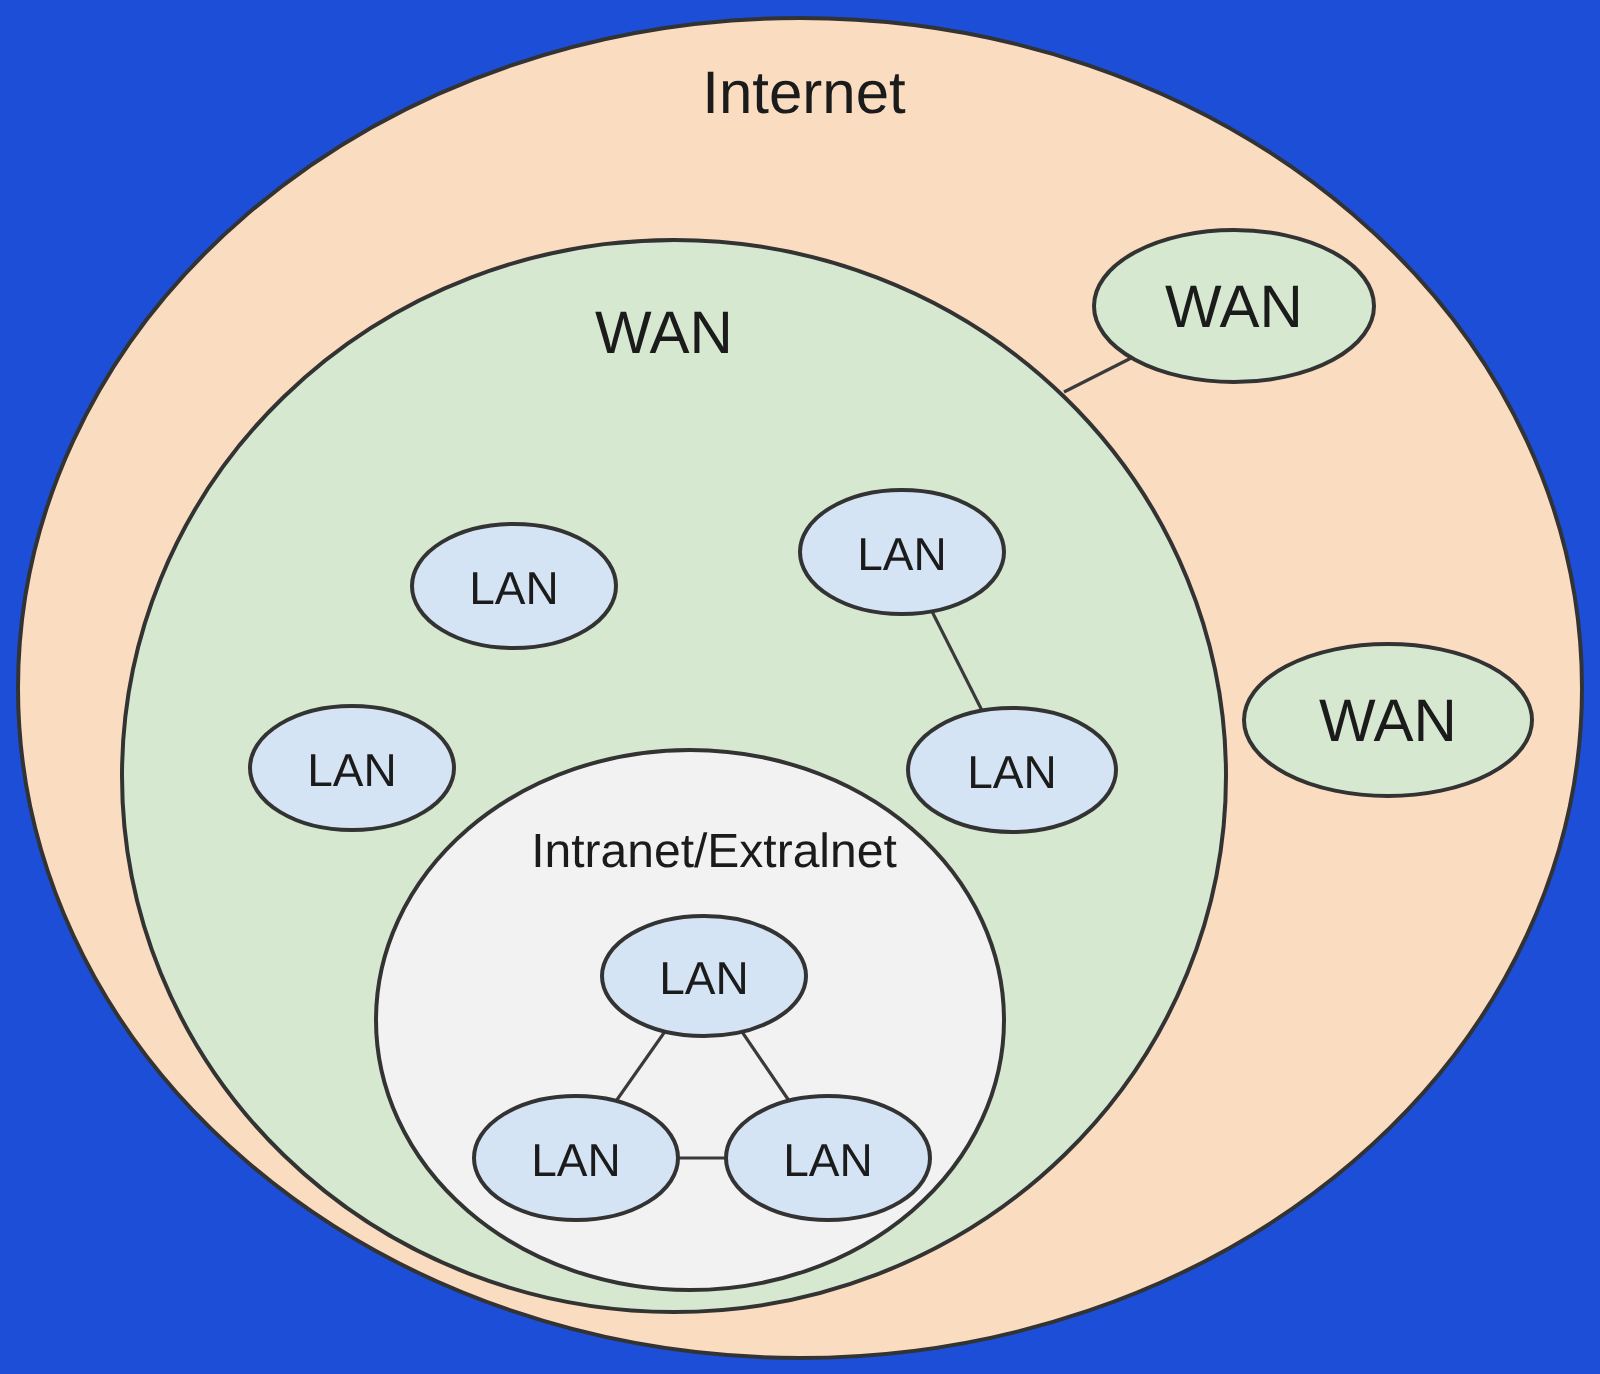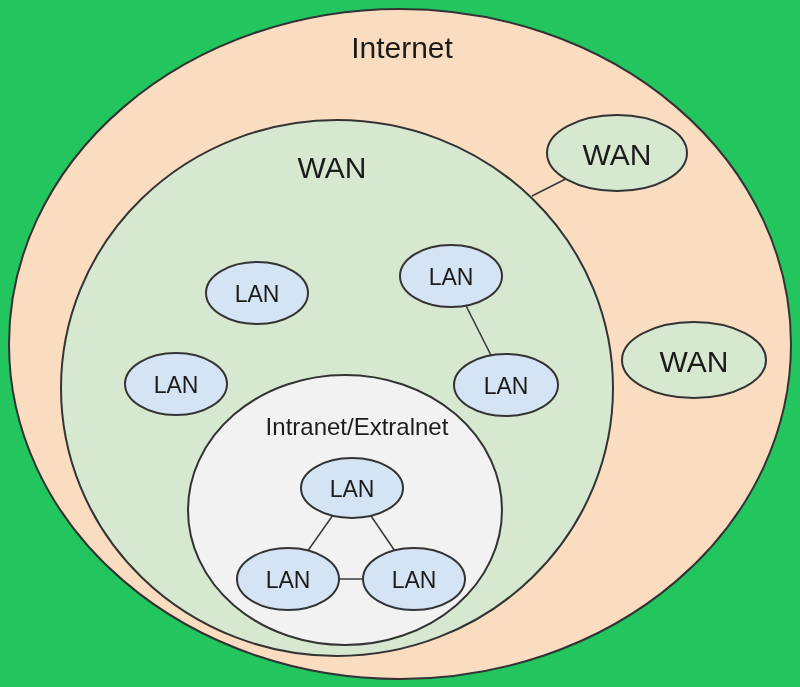--- a/index.html
+++ b/index.html
@@ -5,21 +5,21 @@
   html, body {
     margin: 0;
     padding: 0;
     background: #ffffff;
     font-family: "Liberation Sans", sans-serif;
   }
   .canvas {
     position: relative;
     width: 800px;
     height: 687px;
-    background: #22c55e;
+    background: #1d4ed8;
     overflow: hidden;
   }
   svg { display: block; }
   .shape {
     stroke: #333333;
     stroke-width: 2;
   }
   .edge {
     stroke: #3a3a3a;
     stroke-width: 1.6;

